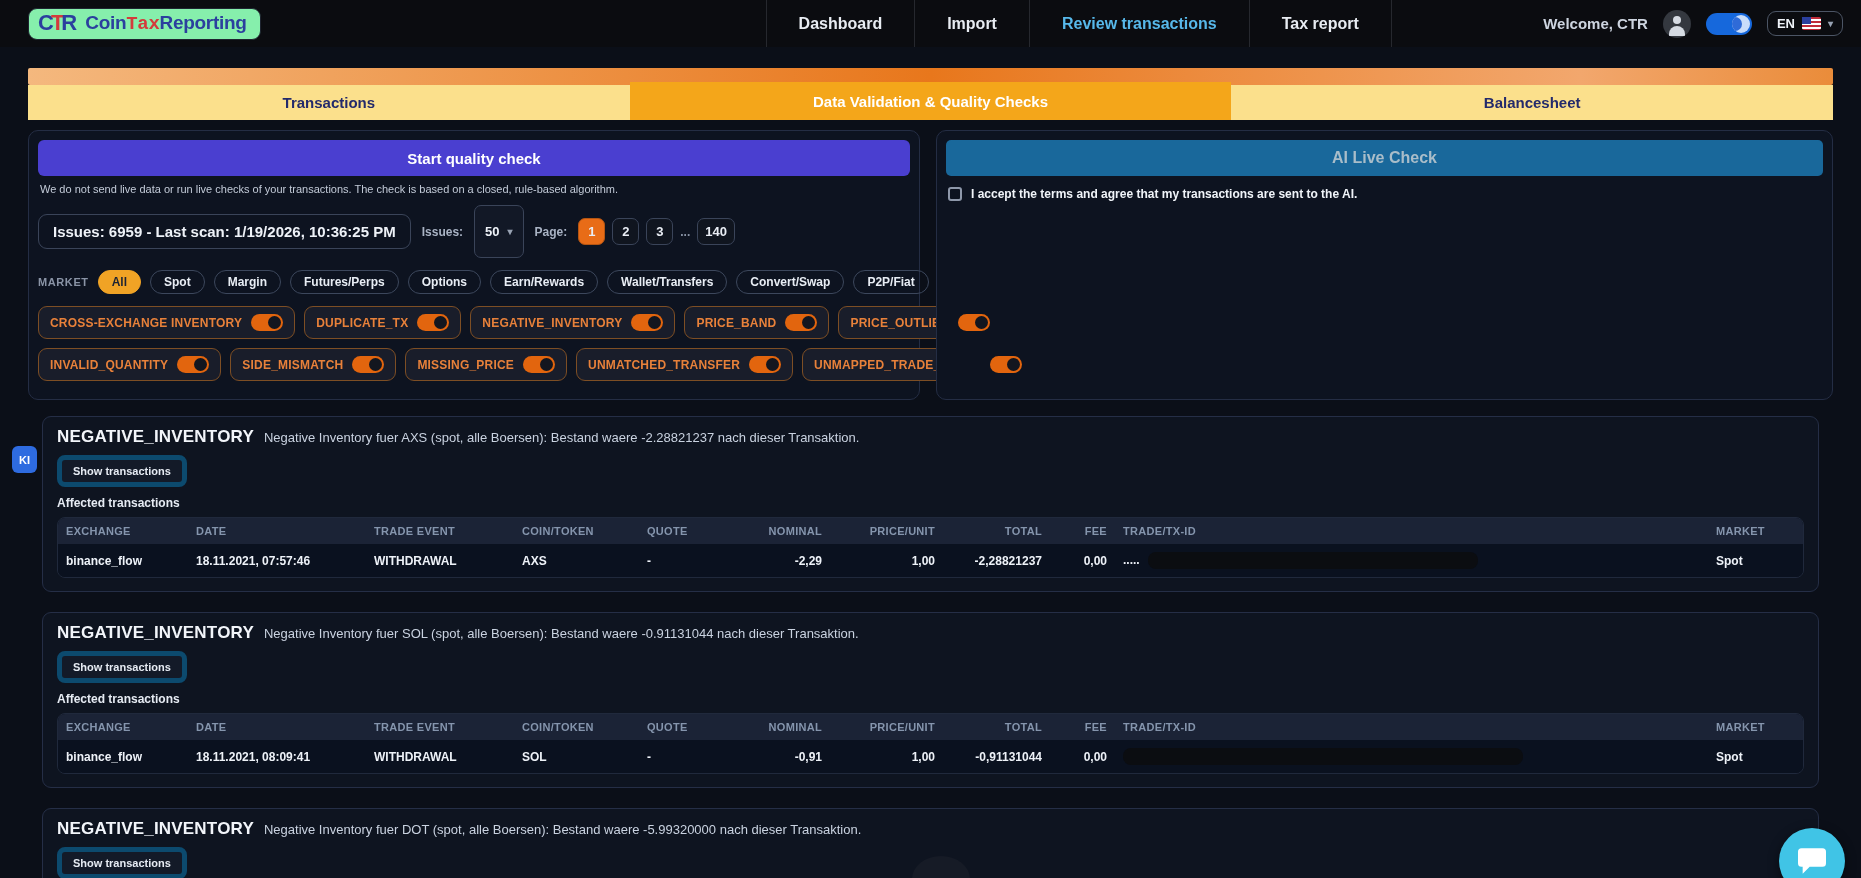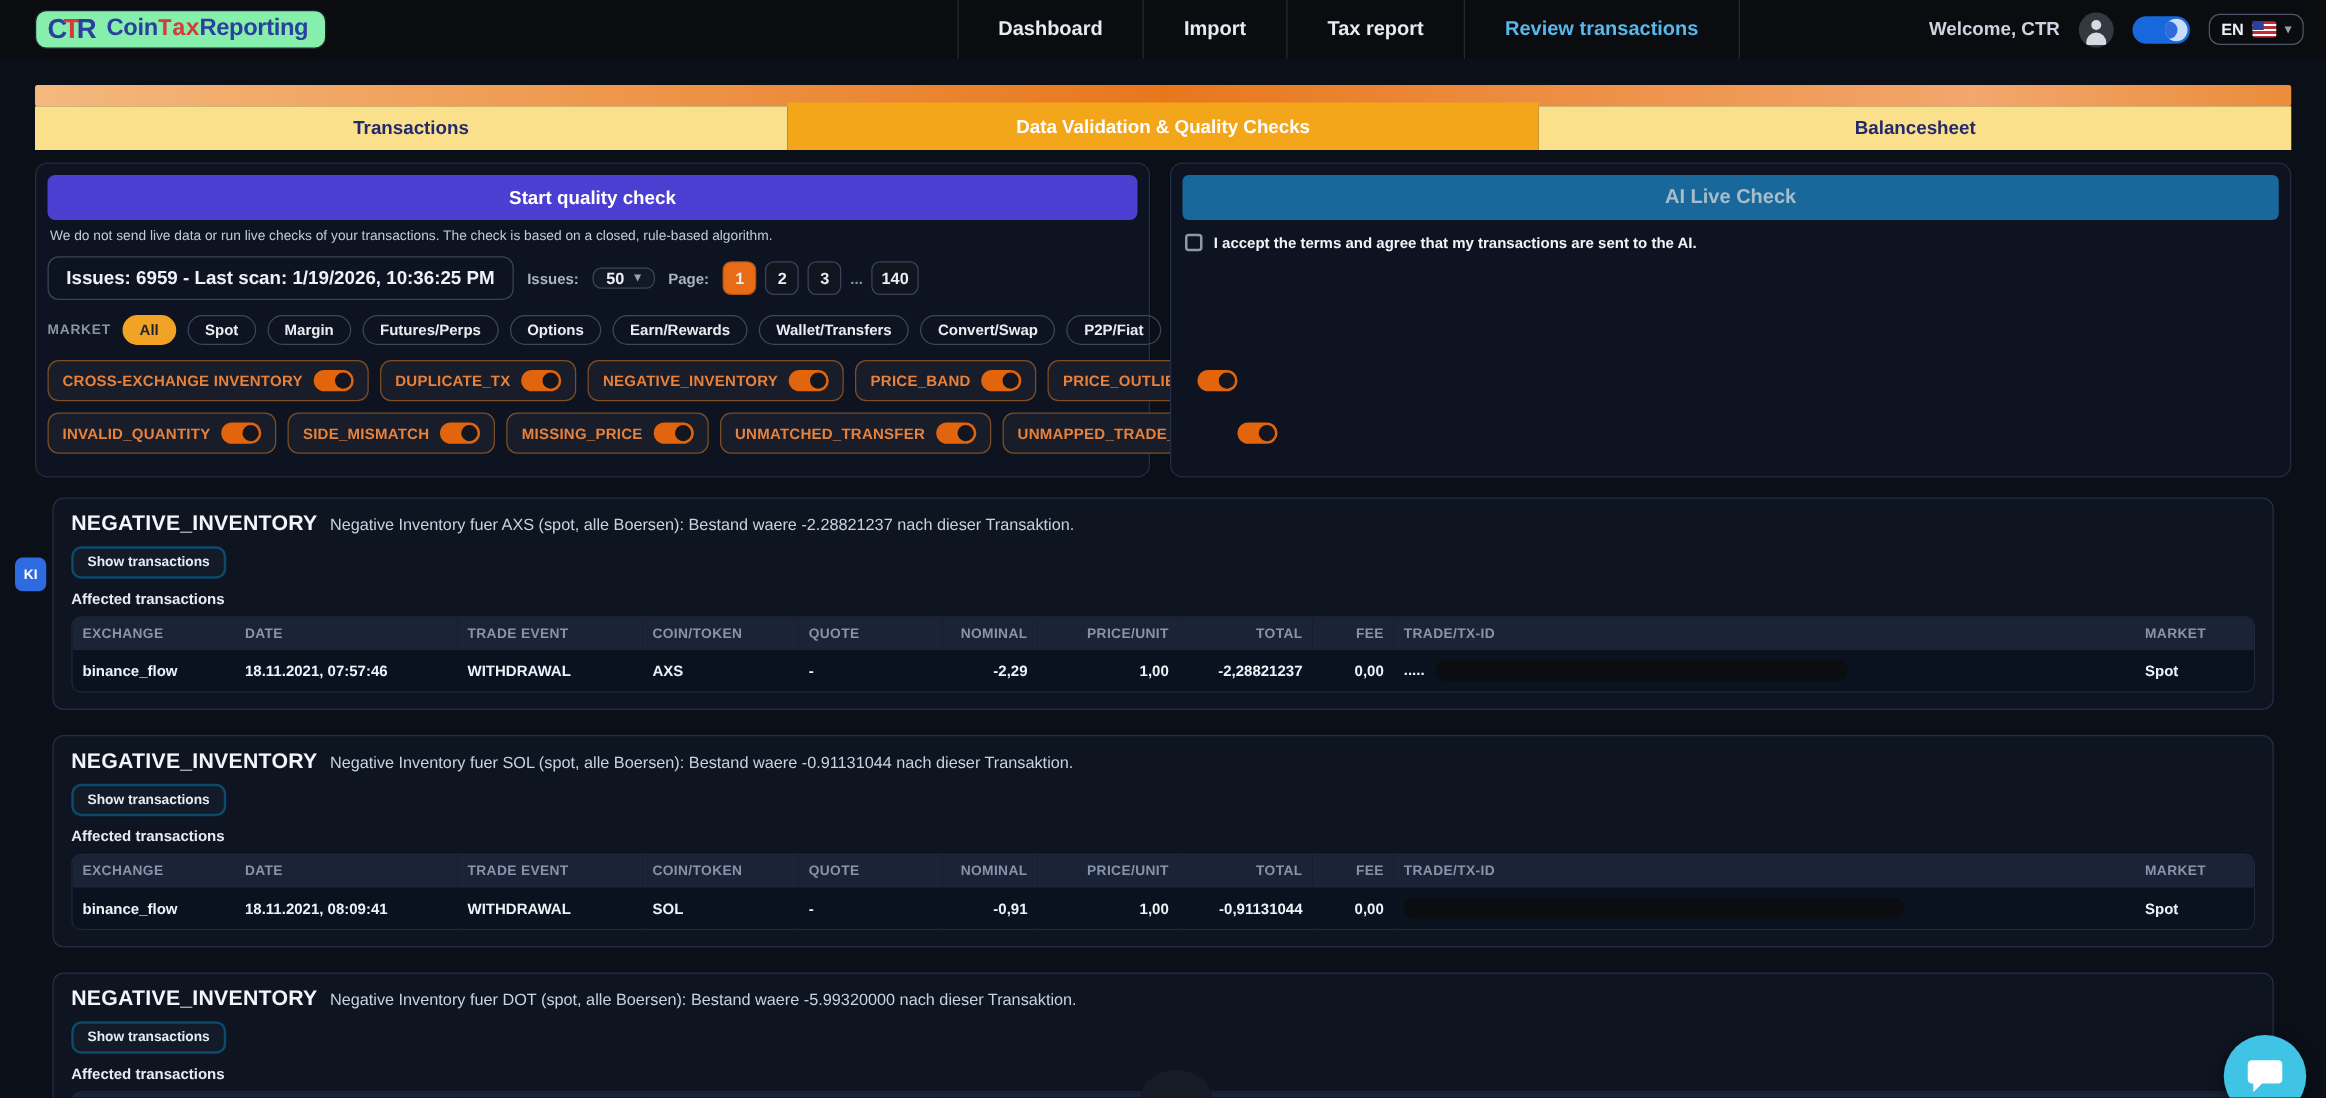--- a/index.html
+++ b/index.html
@@ -51,21 +51,21 @@
   .panel.left { width:892px; flex:none; }
   .panel.right { flex:1; }
   .start-btn { display:block; width:100%; height:36px; background:#4a3fd0; color:#fff; font-weight:bold;
                font-size:15px; border:none; border-radius:6px; font-family:inherit; cursor:pointer; }
   .disclaimer { color:#c3cbd8; font-size:11px; margin:7px 2px 10px; }
   .scanrow { display:flex; align-items:center; gap:11px; margin-bottom:12px; }
   .summary { border:1px solid #3a4459; border-radius:9px; padding:8px 14px; color:#eef2f8;
              font-weight:bold; font-size:15px; white-space:nowrap; }
   .small-lbl { color:#a9b3c4; font-size:12px; font-weight:bold; }
   .select { display:flex; align-items:center; gap:8px; border:1px solid #3a4459; border-radius:7px;
-            background:#121826; padding:0 10px; color:#eef2f8; font-weight:bold; font-size:13px; cursor:pointer; }
+            background:#121826; padding:18px 10px; color:#eef2f8; font-weight:bold; font-size:13px; cursor:pointer; }
   .pager { display:flex; align-items:center; gap:7px; }
   .pagebtn { min-width:27px; height:27px; border-radius:7px; border:1px solid #3a4459; background:#10151f;
              color:#e9edf4; font-weight:bold; font-size:13px; display:flex; align-items:center;
              justify-content:center; padding:0 7px; cursor:pointer; font-family:inherit; }
   .pagebtn.active { background:#e86c17; border-color:#b55512; }
   .dots { color:#8a94a6; font-size:12px; font-weight:bold; }
   .marketrow { display:flex; align-items:center; gap:9px; margin-bottom:12px; flex-wrap:nowrap; }
   .mlabel { color:#8a94a6; font-size:11px; font-weight:bold; letter-spacing:0.6px; }
   .chip { border:1px solid #3c475c; border-radius:13px; padding:4px 13px; color:#e8edf4; font-size:12px;
           font-weight:bold; white-space:nowrap; cursor:pointer; }
@@ -82,21 +82,21 @@
   .consent { display:flex; align-items:center; gap:9px; margin:11px 2px 8px; cursor:pointer; }
   .cbox { width:14px; height:14px; border:2px solid #8e98aa; border-radius:3px; background:transparent; flex:none; }
   .consent-text { color:#f0f4f9; font-size:12px; font-weight:bold; }
   .ai-desc { color:#9aa6b8; font-size:11.5px; line-height:1.55; margin:0 2px; }
   
   .icard { border:1px solid #252e46; border-radius:9px; background:#0e1420; margin:0 14px 20px;
            padding:10px 14px 13px; }
   .ititle-row { display:flex; align-items:baseline; gap:10px; margin-bottom:8px; }
   .itype { color:#f2f5fa; font-weight:bold; font-size:17px; letter-spacing:0.2px; white-space:nowrap; }
   .idesc { color:#c9d2e0; font-size:13px; }
-  .show-btn { background:#131a28; border:2px solid #0c4a6e; border-radius:8px; color:#e6ebf3; font-size:11px;
+  .show-btn { background:#131a28; border:5px solid #0c4a6e; border-radius:8px; color:#e6ebf3; font-size:11px;
               font-weight:bold; padding:5px 11px; font-family:inherit; cursor:pointer; margin-bottom:9px; }
   .affected { color:#e6ebf3; font-size:12px; font-weight:bold; margin-bottom:7px; }
   .table-wrap { border-radius:8px; overflow:hidden; border:1px solid #20293c; }
   table { width:100%; border-collapse:collapse; table-layout:fixed; }
   thead tr { background:#1b2336; }
   th { color:#8595ad; font-size:11px; font-weight:bold; text-align:left; padding:7px 8px; letter-spacing:0.3px; }
   tbody tr { background:#0a111f; }
   td { color:#eef2f8; font-size:12px; font-weight:bold; padding:8px; overflow:hidden; white-space:nowrap; }
   .num { text-align:right; }
   .redbar { display:inline-block; vertical-align:middle; height:17px; border-radius:8px; background:#0b0d11; }
@@ -113,22 +113,22 @@
 <body>
 
 <header class="topnav">
   <div class="logo">
     <span class="mono"><span class="b">C</span><span class="r">T</span><span class="b">R</span></span>
     <span class="brand"><span class="b">Coin</span><span class="r">Tax</span><span class="b">Reporting</span></span>
   </div>
   <nav class="nav">
     <div class="nav-item">Dashboard</div>
     <div class="nav-item">Import</div>
+    <div class="nav-item active">Review transactions</div>
     <div class="nav-item">Tax report</div>
-    <div class="nav-item active">Review transactions</div>
   </nav>
   <div class="user">
     <span class="welcome">Welcome, CTR</span>
     <div class="avatar"></div>
     <div class="dm-toggle">
         <span class="dm-knob"></span>
       </div>
     <div class="lang">
       <span>EN</span>
       <span class="flag"></span>

